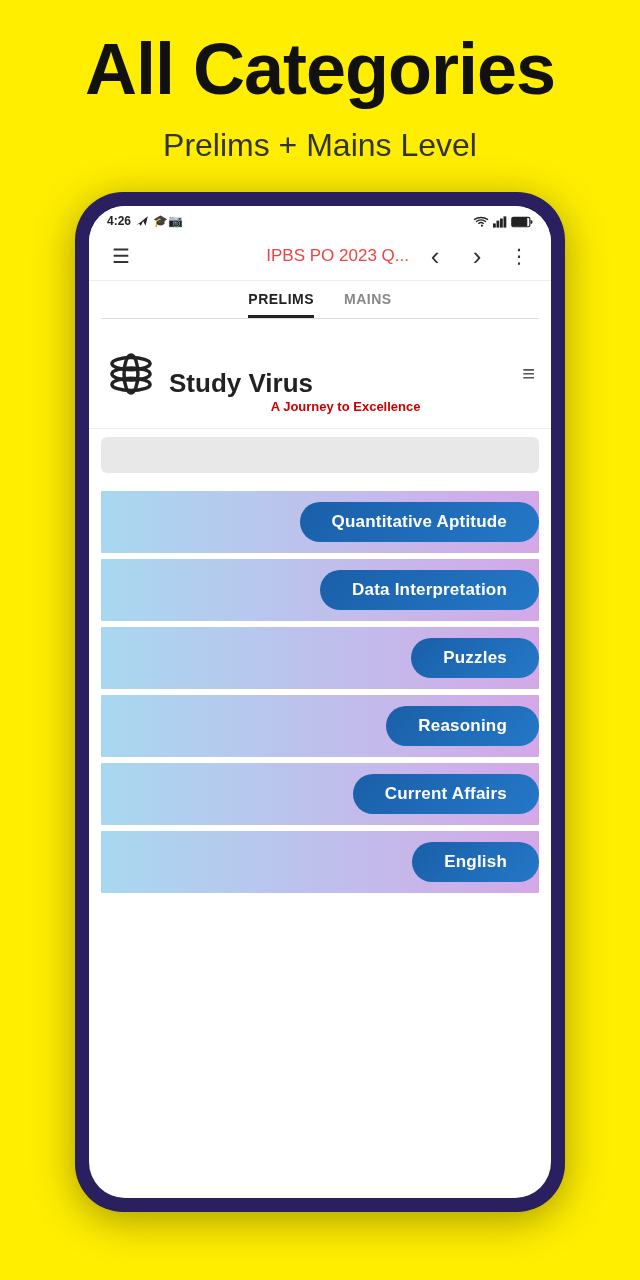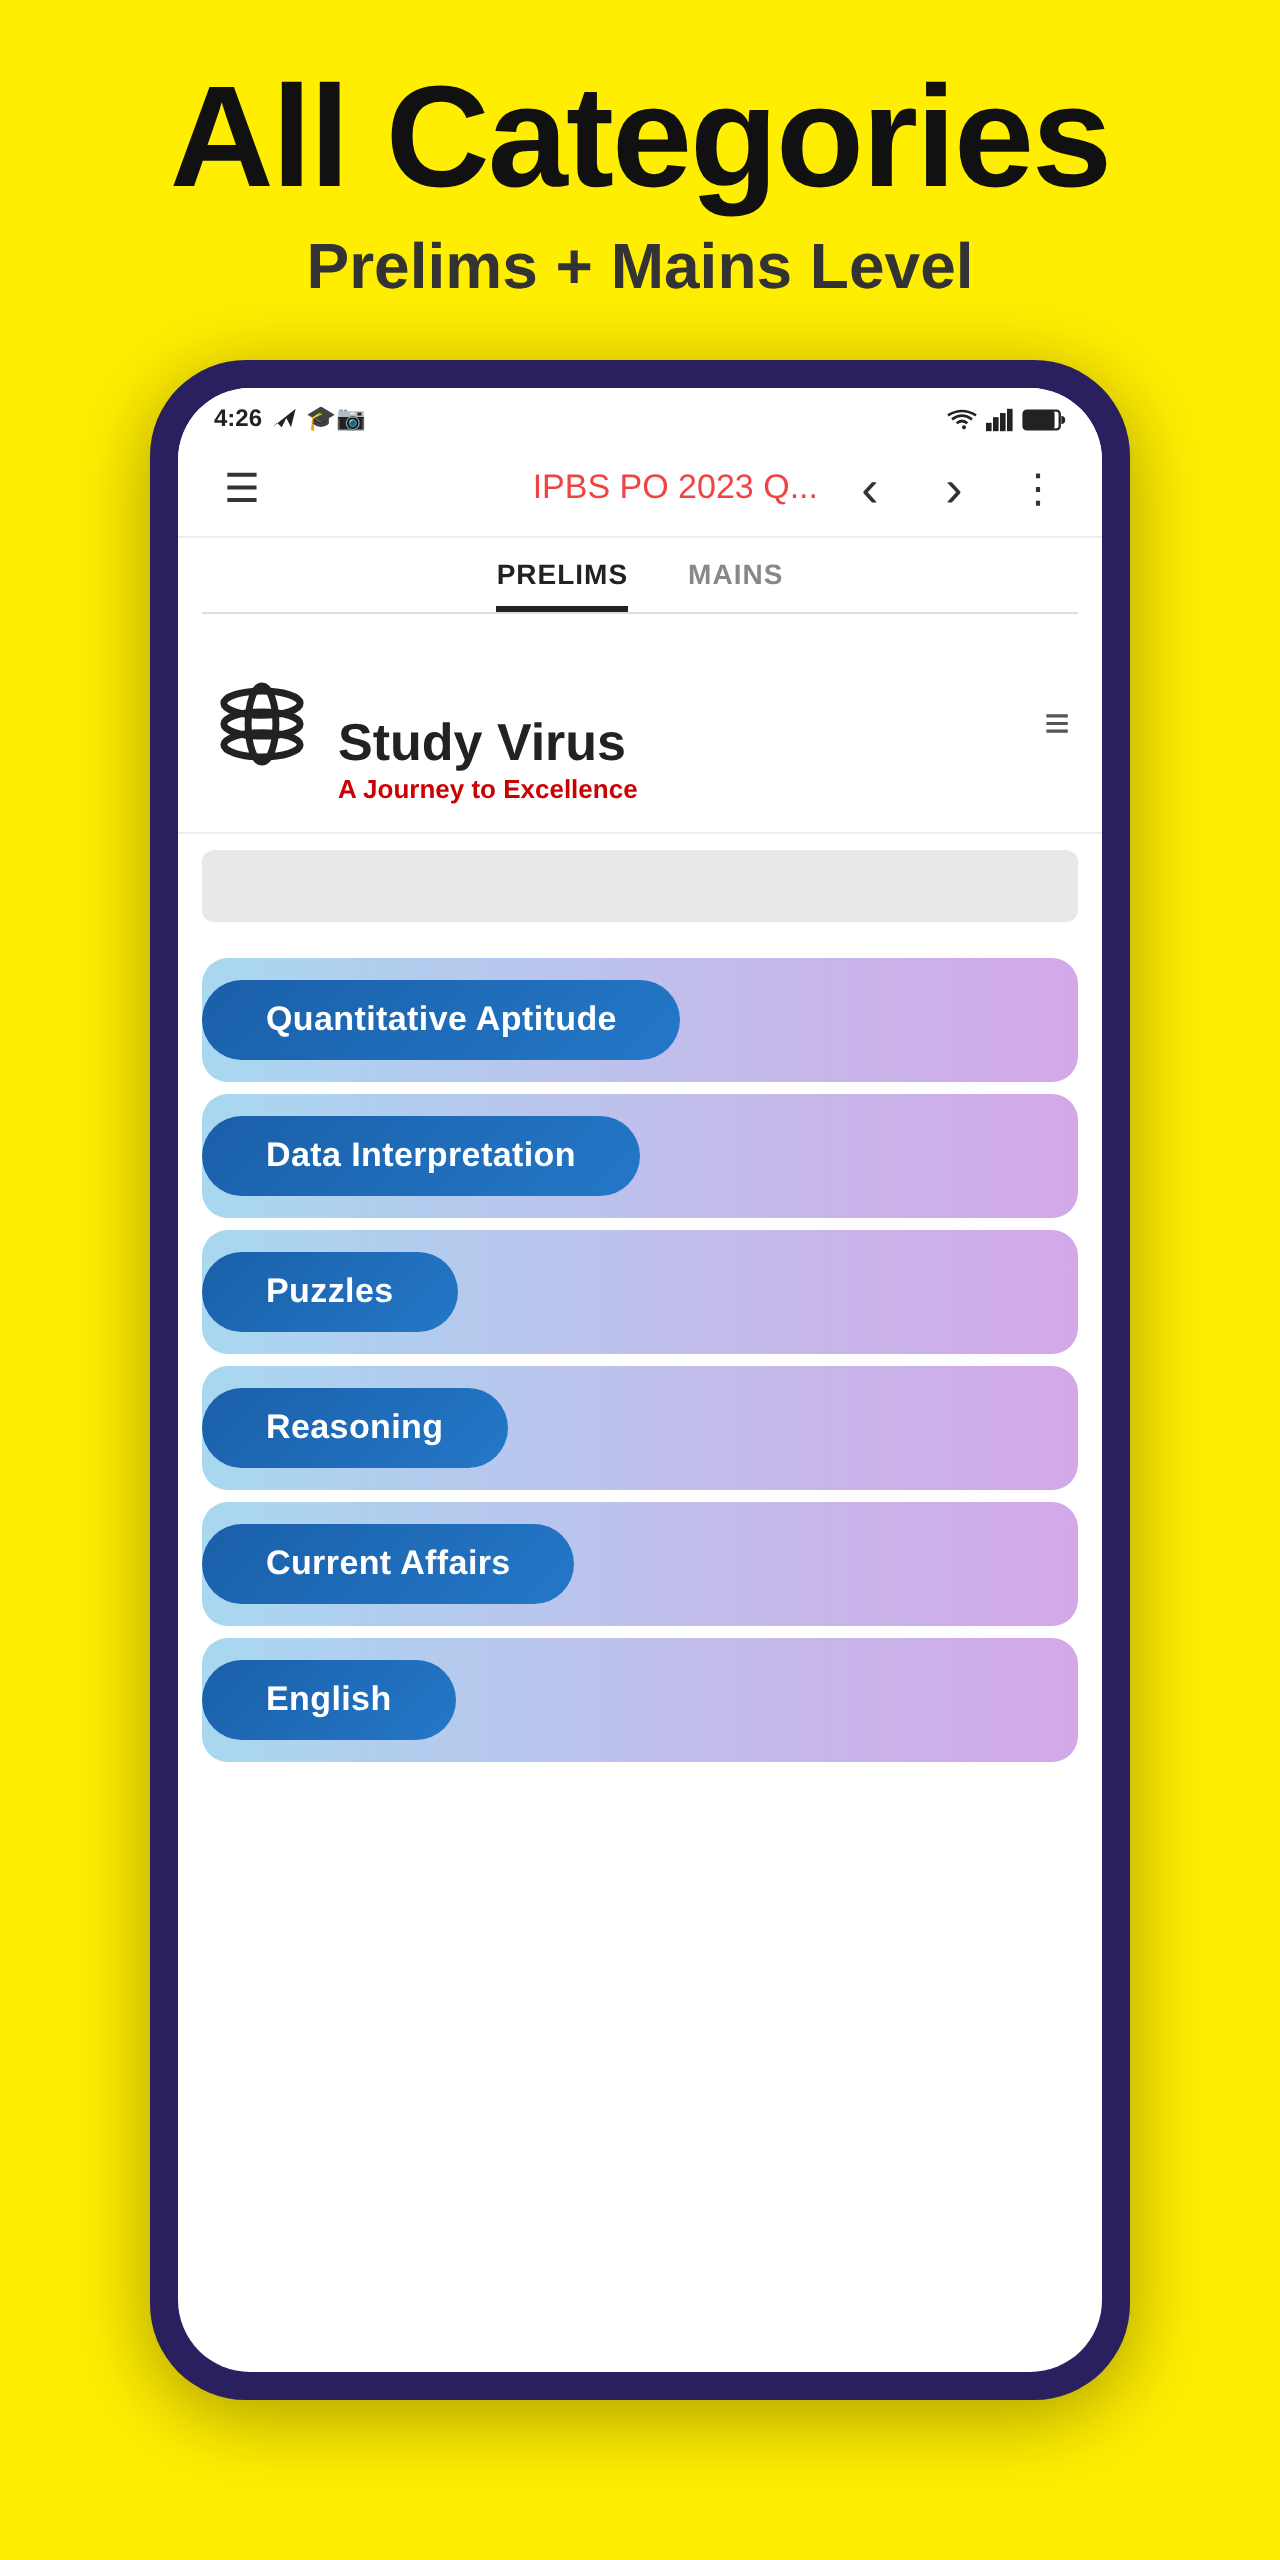--- a/index.html
+++ b/index.html
@@ -21,22 +21,22 @@
       font-size: 72px;
       font-weight: 900;
       color: #111;
       line-height: 1.1;
       letter-spacing: -1px;
     }
 
     .subtitle {
       font-size: 32px;
       color: #333;
-      margin-top: 6px;
-      font-weight: 700;
+      margin-top: 18px;
+      font-weight: 400;
     }
 
     
     .phone-wrapper {
       display: flex;
       justify-content: center;
       margin-top: 18px;
     }
 
     .phone-frame {
@@ -164,20 +164,21 @@
     .logo-name {
       font-size: 26px;
       font-weight: 900;
       color: #222;
     }
 
     .logo-tagline {
       font-size: 13px;
       color: #cc0000;
       font-weight: 600;
+      text-align: center;
     }
 
     .logo-menu-icon {
       font-size: 22px;
       color: #555;
       cursor: pointer;
     }
 
     
     .search-placeholder {
@@ -190,25 +191,25 @@
     
     .categories-list {
       flex: 1;
       overflow: hidden;
       padding: 4px 0;
     }
 
     .category-item {
       margin: 6px 12px;
       height: 62px;
-      border-radius: 13px;
+      border-radius: 1px;
       background: linear-gradient(to right, #a8d8f0, #d4a8e8);
       display: flex;
       align-items: center;
-      justify-content: flex-start;
+      justify-content: flex-end;
       cursor: pointer;
     }
 
     .category-btn {
       background: linear-gradient(135deg, #1a5fa8, #2478c8);
       color: #fff;
       border: none;
       border-radius: 25px;
       padding: 10px 32px;
       font-size: 17px;

